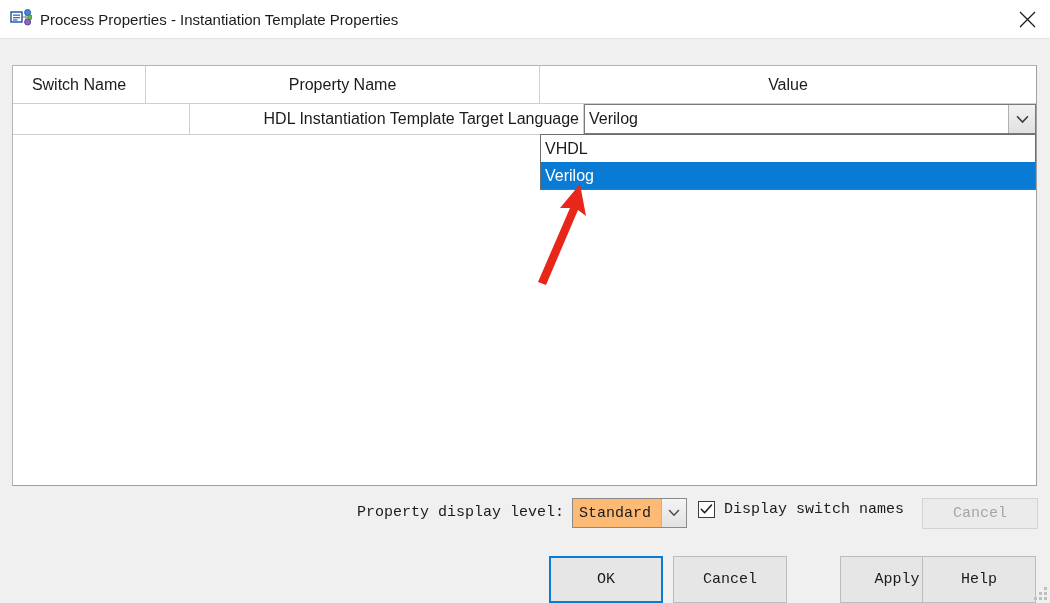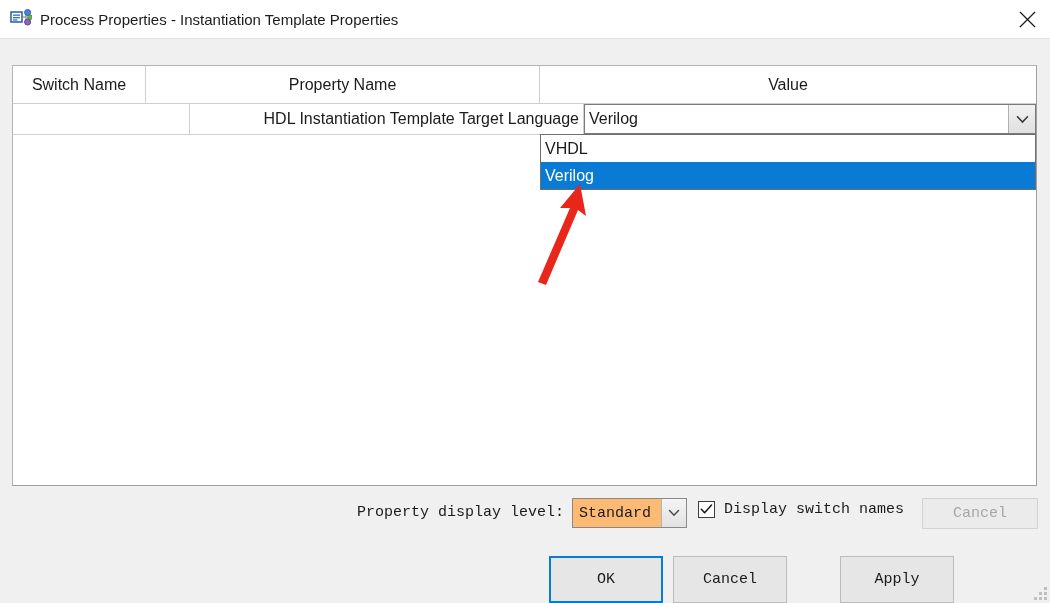--- a/index.html
+++ b/index.html
@@ -399,20 +399,21 @@
     <div class="mono chk-label">Display switch names</div>
   </div>
 
   <div class="mono default-btn">Cancel</div>
 </div>
 
 <div class="btnbar">
   <div class="mono dlg-btn btn-ok default-focus">OK</div>
   <div class="mono dlg-btn btn-cancel">Cancel</div>
   <div class="mono dlg-btn btn-apply">Apply</div>
+  <div class="mono dlg-btn btn-help">Help</div>
 </div>
 
 <div class="grip">
   <i style="right:0;  bottom:0;"></i>
   <i style="right:5px;bottom:0;"></i>
   <i style="right:10px;bottom:0;"></i>
   <i style="right:0;  bottom:5px;"></i>
   <i style="right:5px;bottom:5px;"></i>
   <i style="right:0;  bottom:10px;"></i>
 </div>

